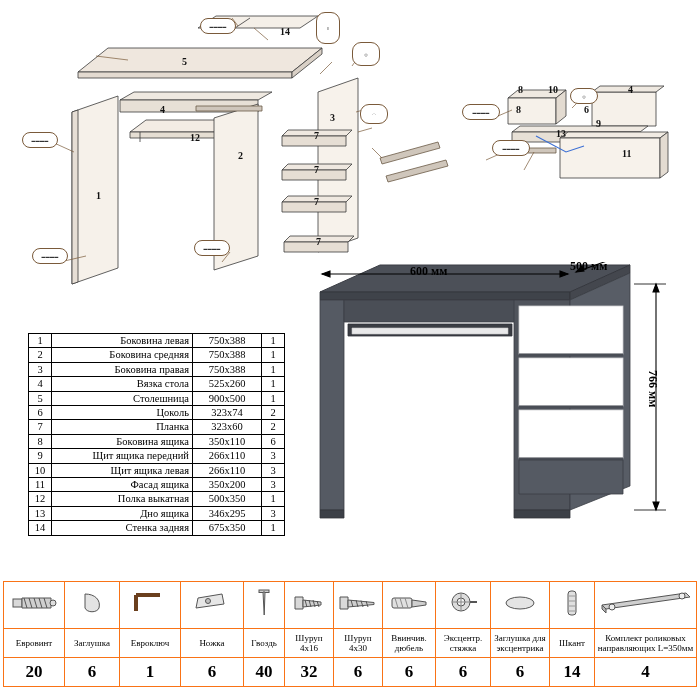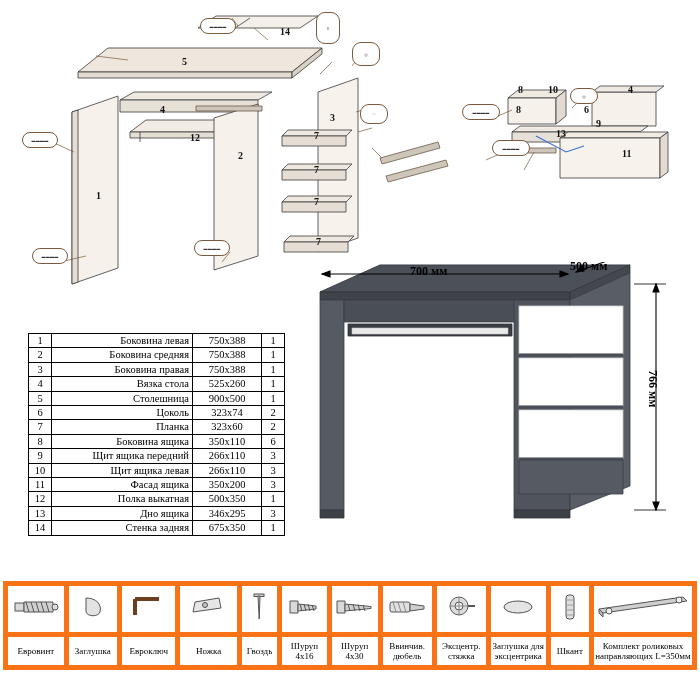--- a/index.html
+++ b/index.html
@@ -25,21 +25,21 @@
 
   
   .render{position:absolute;left:300px;top:262px;width:400px;height:285px;}
 
   .dim-label{position:absolute;font-family:"Liberation Serif",serif;font-weight:bold;font-size:12px;color:#000;}
 
   
   .kit-title{position:absolute;left:0;top:553px;width:700px;text-align:center;
              font-family:"Liberation Serif",serif;font-size:18px;color:#000;}
   .kit{position:absolute;left:3px;top:581px;width:694px;border-collapse:collapse;}
-  .kit td{border:5px solid #f97316;text-align:center;vertical-align:middle;}
+  .kit td{border:1px solid #f97316;text-align:center;vertical-align:middle;}
   .kit .pic{height:44px;}
   .kit .lbl{height:26px;font-family:"Liberation Serif",serif;font-size:9px;line-height:10px;padding:1px;}
   .kit .cnt{height:26px;font-family:"Liberation Serif",serif;font-size:17px;font-weight:bold;}
 </style>
 </head>
 <body>
 
 <div class="wrap">
 
   <div class="exploded">
@@ -301,21 +301,21 @@
         <line x1="276" y1="10" x2="332" y2="-10"></line>
         <polygon points="276,10 284,9 282,4" fill="#000"></polygon>
         <line x1="356" y1="22" x2="356" y2="248"></line>
         <polygon points="356,22 353,30 359,30" fill="#000"></polygon>
         <polygon points="356,248 353,240 359,240" fill="#000"></polygon>
         <line x1="334" y1="22" x2="366" y2="22" stroke-width="0.8"></line>
         <line x1="334" y1="248" x2="366" y2="248" stroke-width="0.8"></line>
       </g>
     </svg>
 
-    <div class="dim-label" style="left:110px;top:2px;">700 мм</div>
+    <div class="dim-label" style="left:110px;top:2px;">600 мм</div>
     <div class="dim-label" style="left:270px;top:-3px;">500 мм</div>
     <div class="dim-label" style="left:360px;top:108px;transform:rotate(90deg);transform-origin:left top;">766 мм</div>
   </div>
 
 
   <table class="kit">
     <tbody>
         <tr>
       <td class="pic" style="width:58px">
         <svg width="46" height="26" viewBox="0 0 46 26">
@@ -405,16 +405,30 @@
       <td class="lbl">Ножка</td>
       <td class="lbl">Гвоздь</td>
       <td class="lbl">Шуруп 4х16</td>
       <td class="lbl">Шуруп 4х30</td>
       <td class="lbl">Ввинчив. дюбель</td>
       <td class="lbl">Эксцентр. стяжка</td>
       <td class="lbl">Заглушка для эксцентрика</td>
       <td class="lbl">Шкант</td>
       <td class="lbl">Комплект роликовых направляющих L=350мм</td>
     </tr>
+    <tr>
+      <td class="cnt">20</td>
+      <td class="cnt">6</td>
+      <td class="cnt">1</td>
+      <td class="cnt">6</td>
+      <td class="cnt">40</td>
+      <td class="cnt">32</td>
+      <td class="cnt">6</td>
+      <td class="cnt">6</td>
+      <td class="cnt">6</td>
+      <td class="cnt">6</td>
+      <td class="cnt">14</td>
+      <td class="cnt">4</td>
+    </tr>
   </tbody>
     </table>
 
 </div>
 
 </body></html>

